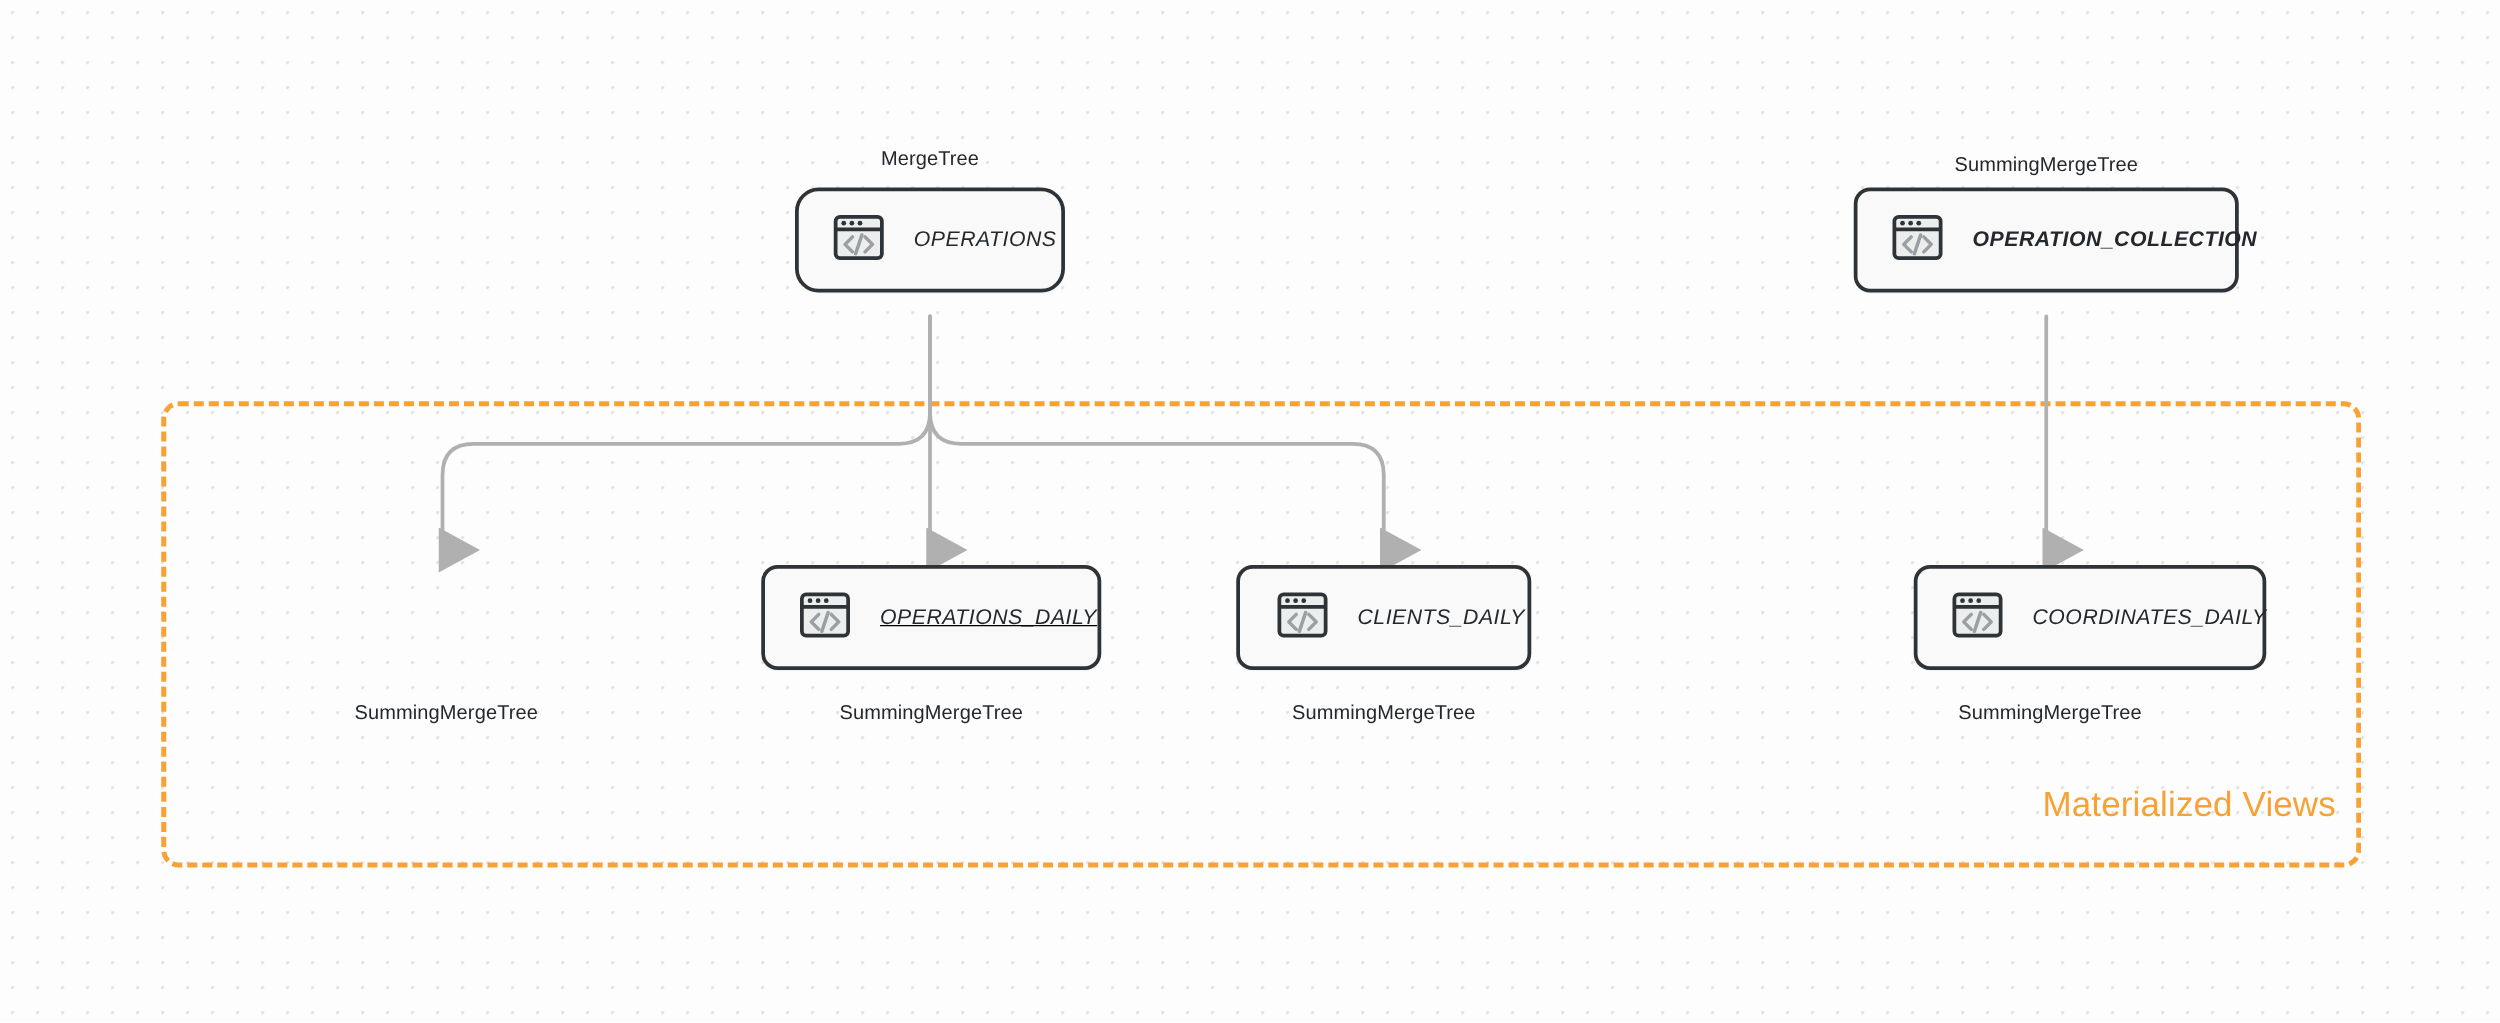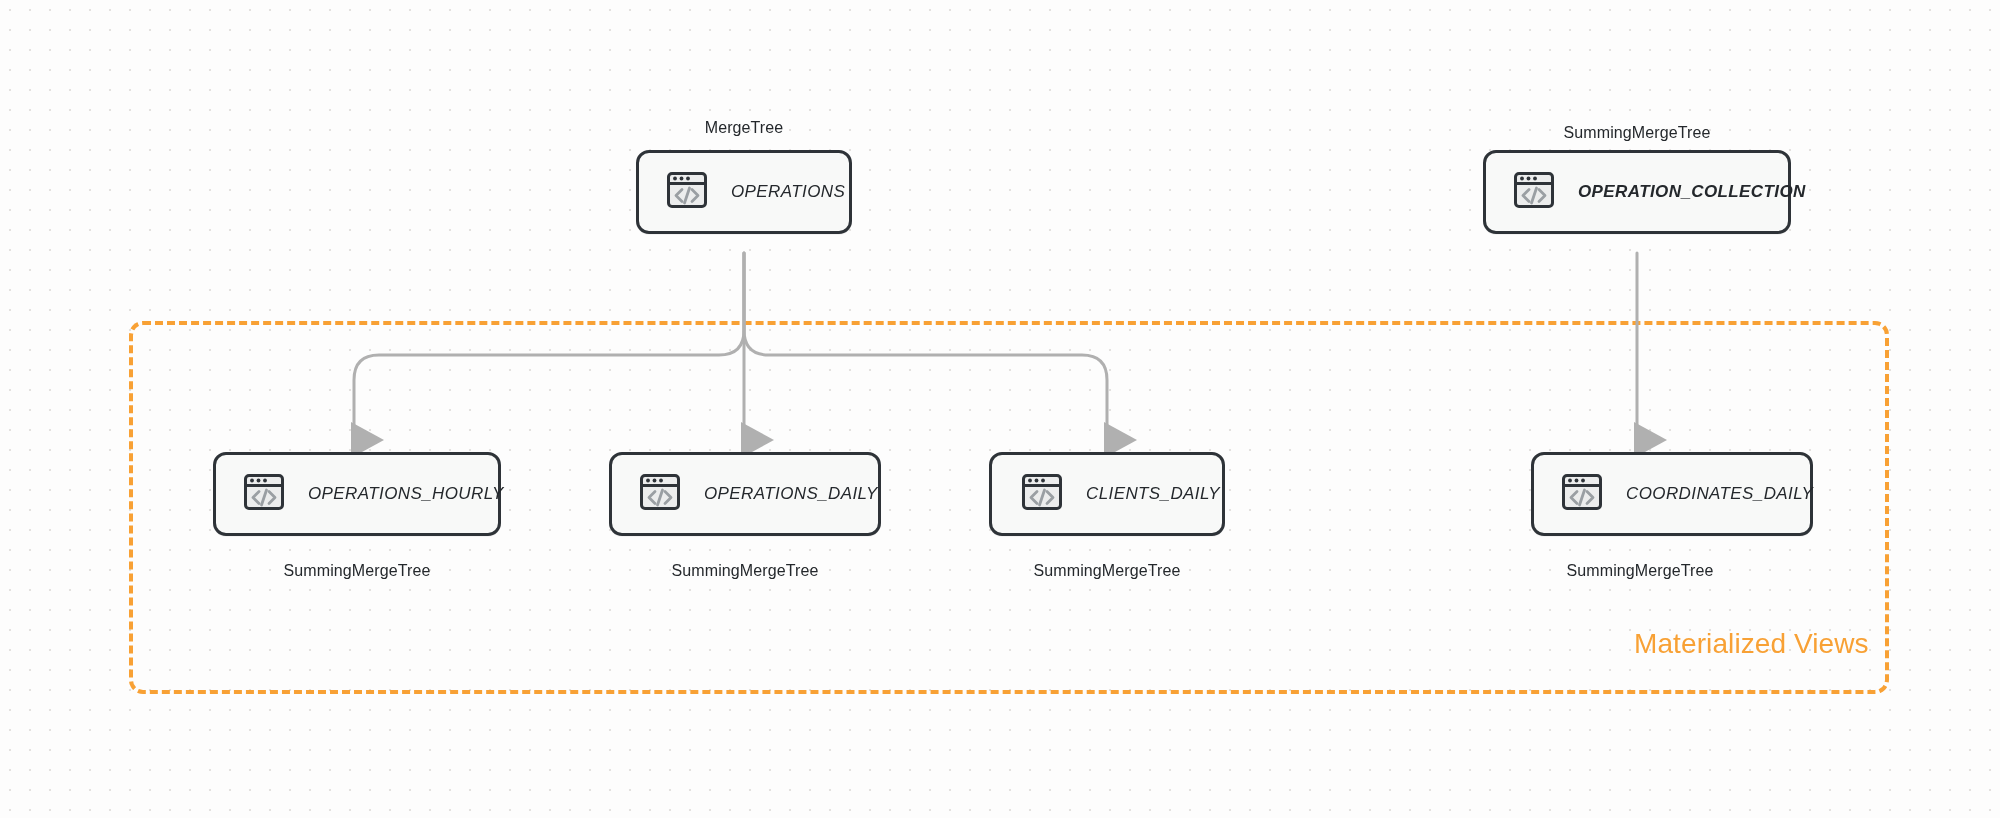--- a/index.html
+++ b/index.html
@@ -104,21 +104,21 @@
       <path d="M744,253 L744,330 Q744,355 719,355 L379,355 Q354,355 354,380 L354,440" marker-end="url(#arrow)"></path>
 
       <path d="M744,253 L744,330 Q744,355 769,355 L1082,355 Q1107,355 1107,380 L1107,440" marker-end="url(#arrow)"></path>
 
       <path d="M1637,253 L1637,440" marker-end="url(#arrow)"></path>
     </g>
   </svg>
 
   <div class="engine-caption" style="left:636px; top:119px; width:216px;">MergeTree</div>
 
-  <div class="node" style="left:636px; top:150px; width:216px;">
+  <div class="node" style="left:636px; top:150px; width:216px;border-radius:19px;">
     <span class="code-icon">
       <svg width="44" height="44" viewBox="0 0 44 44" xmlns="http://www.w3.org/2000/svg">
         <rect x="3.5" y="5.5" width="37" height="33" rx="3.5" fill="#eceded" stroke="#2e3338" stroke-width="3"></rect>
         <path d="M3.5 15.5 H40.5" stroke="#2e3338" stroke-width="3"></path>
         <circle cx="10" cy="10.5" r="1.9" fill="#2e3338"></circle>
         <circle cx="16.5" cy="10.5" r="1.9" fill="#2e3338"></circle>
         <circle cx="23" cy="10.5" r="1.9" fill="#2e3338"></circle>
         <path d="M17 21.5 L11 27.5 L17 33.5" fill="none" stroke="#9a9fa3" stroke-width="2.8" stroke-linecap="round" stroke-linejoin="round"></path>
         <path d="M27 21.5 L33 27.5 L27 33.5" fill="none" stroke="#9a9fa3" stroke-width="2.8" stroke-linecap="round" stroke-linejoin="round"></path>
         <path d="M24.5 20 L19.5 35" fill="none" stroke="#9a9fa3" stroke-width="2.8" stroke-linecap="round"></path>
@@ -138,38 +138,23 @@
         <circle cx="16.5" cy="10.5" r="1.9" fill="#2e3338"></circle>
         <circle cx="23" cy="10.5" r="1.9" fill="#2e3338"></circle>
         <path d="M17 21.5 L11 27.5 L17 33.5" fill="none" stroke="#9a9fa3" stroke-width="2.8" stroke-linecap="round" stroke-linejoin="round"></path>
         <path d="M27 21.5 L33 27.5 L27 33.5" fill="none" stroke="#9a9fa3" stroke-width="2.8" stroke-linecap="round" stroke-linejoin="round"></path>
         <path d="M24.5 20 L19.5 35" fill="none" stroke="#9a9fa3" stroke-width="2.8" stroke-linecap="round"></path>
       </svg>
     </span>
     <span class="node-title">OPERATION_COLLECTION</span>
   </div>
 
-  <div class="node" style="left:213px; top:452px; width:288px;">
-    <span class="code-icon">
-      <svg width="44" height="44" viewBox="0 0 44 44" xmlns="http://www.w3.org/2000/svg">
-        <rect x="3.5" y="5.5" width="37" height="33" rx="3.5" fill="#eceded" stroke="#2e3338" stroke-width="3"></rect>
-        <path d="M3.5 15.5 H40.5" stroke="#2e3338" stroke-width="3"></path>
-        <circle cx="10" cy="10.5" r="1.9" fill="#2e3338"></circle>
-        <circle cx="16.5" cy="10.5" r="1.9" fill="#2e3338"></circle>
-        <circle cx="23" cy="10.5" r="1.9" fill="#2e3338"></circle>
-        <path d="M17 21.5 L11 27.5 L17 33.5" fill="none" stroke="#9a9fa3" stroke-width="2.8" stroke-linecap="round" stroke-linejoin="round"></path>
-        <path d="M27 21.5 L33 27.5 L27 33.5" fill="none" stroke="#9a9fa3" stroke-width="2.8" stroke-linecap="round" stroke-linejoin="round"></path>
-        <path d="M24.5 20 L19.5 35" fill="none" stroke="#9a9fa3" stroke-width="2.8" stroke-linecap="round"></path>
-      </svg>
-    </span>
-    <span class="node-title">OPERATIONS_HOURLY</span>
-  </div>
   <div class="engine-caption" style="left:213px; top:562px; width:288px;">SummingMergeTree</div>
 
-  <div class="node" style="left:609px; top:452px; width:272px;">
+  <div class="node" style="left:609px; top:452px; width:272px;text-decoration:underline;">
     <span class="code-icon">
       <svg width="44" height="44" viewBox="0 0 44 44" xmlns="http://www.w3.org/2000/svg">
         <rect x="3.5" y="5.5" width="37" height="33" rx="3.5" fill="#eceded" stroke="#2e3338" stroke-width="3"></rect>
         <path d="M3.5 15.5 H40.5" stroke="#2e3338" stroke-width="3"></path>
         <circle cx="10" cy="10.5" r="1.9" fill="#2e3338"></circle>
         <circle cx="16.5" cy="10.5" r="1.9" fill="#2e3338"></circle>
         <circle cx="23" cy="10.5" r="1.9" fill="#2e3338"></circle>
         <path d="M17 21.5 L11 27.5 L17 33.5" fill="none" stroke="#9a9fa3" stroke-width="2.8" stroke-linecap="round" stroke-linejoin="round"></path>
         <path d="M27 21.5 L33 27.5 L27 33.5" fill="none" stroke="#9a9fa3" stroke-width="2.8" stroke-linecap="round" stroke-linejoin="round"></path>
         <path d="M24.5 20 L19.5 35" fill="none" stroke="#9a9fa3" stroke-width="2.8" stroke-linecap="round"></path>

